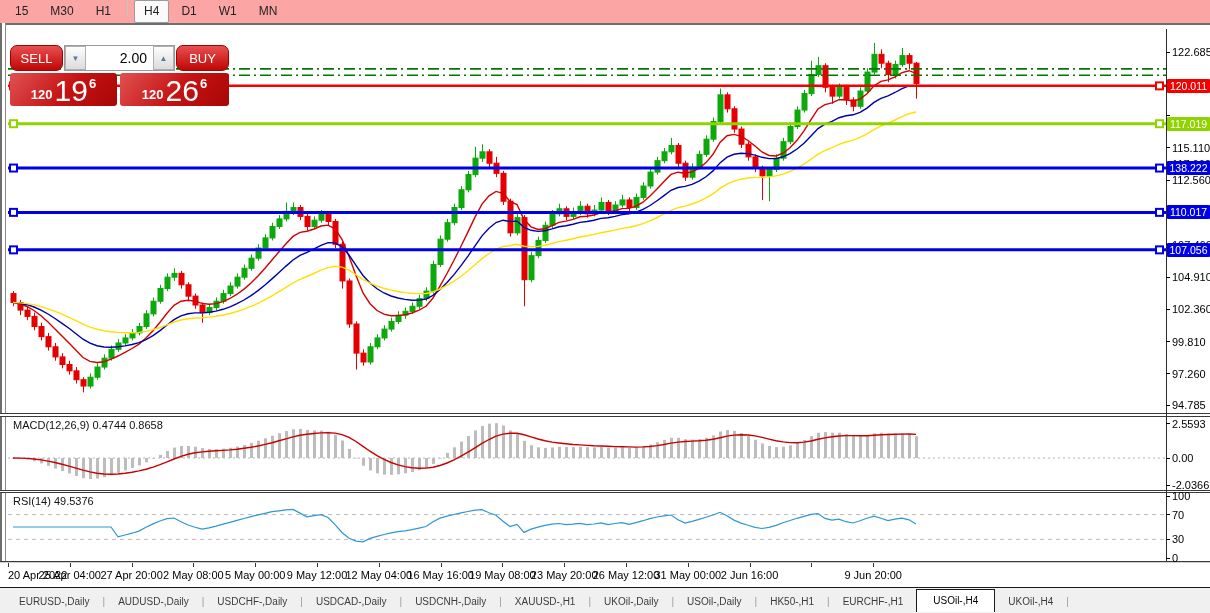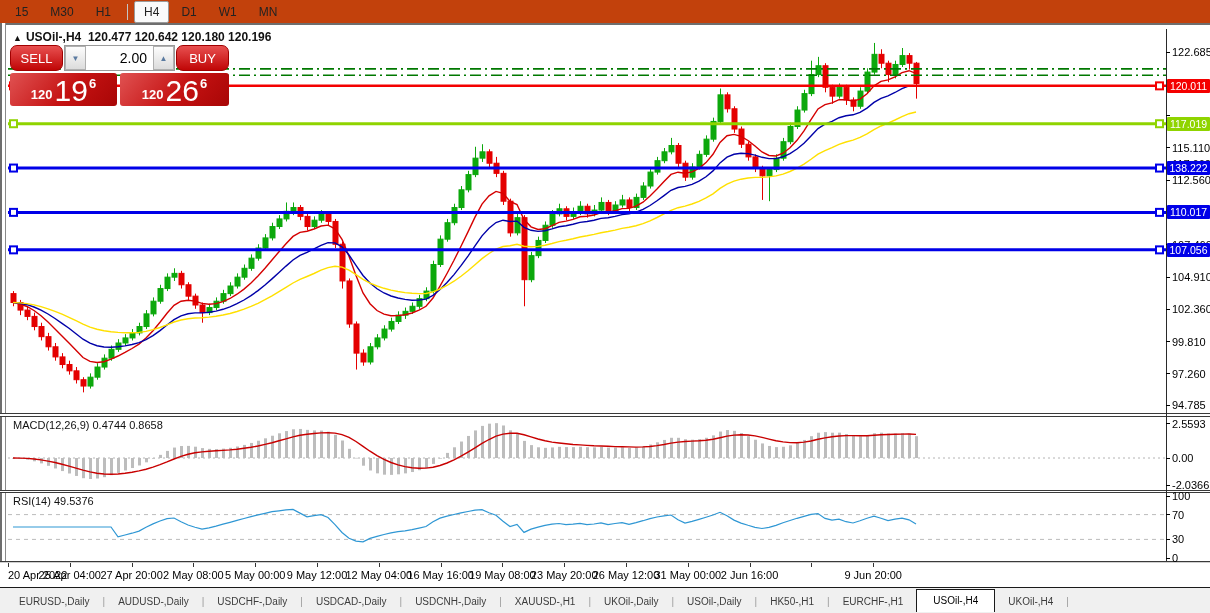--- a/index.html
+++ b/index.html
@@ -1,20 +1,20 @@
 <!DOCTYPE html>
 <html><head>
 <meta charset="utf-8">
 <style>
   html,body{margin:0;padding:0;background:#fff;}
   #app{position:relative;width:1210px;height:613px;overflow:hidden;
        font-family:"Liberation Sans",sans-serif;background:#fff;}
   
-  #tf-toolbar{position:absolute;left:0;top:0;width:1210px;height:23px;background:#c2410c;
-    display:flex;align-items:center;font-size:12px;color:#222;}
+  #tf-toolbar{position:absolute;left:0;top:0;width:1210px;height:23px;background:#fca5a5;
+    display:flex;font-size:12px;color:#222;}
   .tf-btn{padding:3px 9px;margin:0 1px;border:1px solid transparent;border-radius:2px;cursor:default;}
   .tf-btn.active{background:#fafafa;border:1px solid #9a9a9a;}
   .tf-sep{width:1px;height:16px;background:#c4c4c4;margin:0 5px;}
   
   #win-top{position:absolute;left:0;top:23px;width:1210px;height:2px;background:#6e6e6e;}
   #win-left{position:absolute;left:0;top:23px;width:6px;height:564px;background:#fff;
     border-left:2px solid #6e6e6e;border-right:1px solid #8a8a8a;box-sizing:border-box;}
   #chart-title{position:absolute;left:13px;top:30px;font-size:12px;font-weight:700;color:#111;z-index:6;}
   #chart-title .tri{font-size:9px;margin-right:4px;}
   
@@ -73,23 +73,20 @@
       <div class="tf-sep"></div>
       <div class="tf-btn active">H4</div>
       <div class="tf-btn">D1</div>
       <div class="tf-btn">W1</div>
       <div class="tf-btn">MN</div>
     </div>
 
   <div id="win-top"></div>
   <div id="win-left"></div>
 
-  <div id="chart-title">
-    <span class="tri">▲</span><span>USOil-,H4</span>&nbsp;&nbsp;<span>120.477 120.642 120.180 120.196</span>
-  </div>
 
   <svg id="main-svg" class="pane-svg" style="top:29px;" width="1158" height="384">
       <line x1="5.5" y1="262.08410000000003" x2="5.5" y2="277.2761000000001" stroke="#e40000" stroke-width="1"></line>
       <rect x="3" y="264.6161000000001" width="5" height="8.861999999999853" fill="#e40000" stroke="#e40000"></rect>
       <line x1="12.5" y1="270.9461000000001" x2="12.5" y2="286.13809999999995" stroke="#e40000" stroke-width="1"></line>
       <rect x="10" y="273.4780999999999" width="5" height="7.596000000000117" fill="#e40000" stroke="#e40000"></rect>
       <line x1="19.5" y1="277.2761000000001" x2="19.5" y2="291.20210000000003" stroke="#e40000" stroke-width="1"></line>
       <rect x="17" y="281.07410000000004" width="5" height="6.330000000000041" fill="#e40000" stroke="#e40000"></rect>
       <line x1="26.5" y1="283.6061000000001" x2="26.5" y2="301.3301" stroke="#e40000" stroke-width="1"></line>
       <rect x="24" y="287.4041000000001" width="5" height="10.127999999999929" fill="#e40000" stroke="#e40000"></rect>

